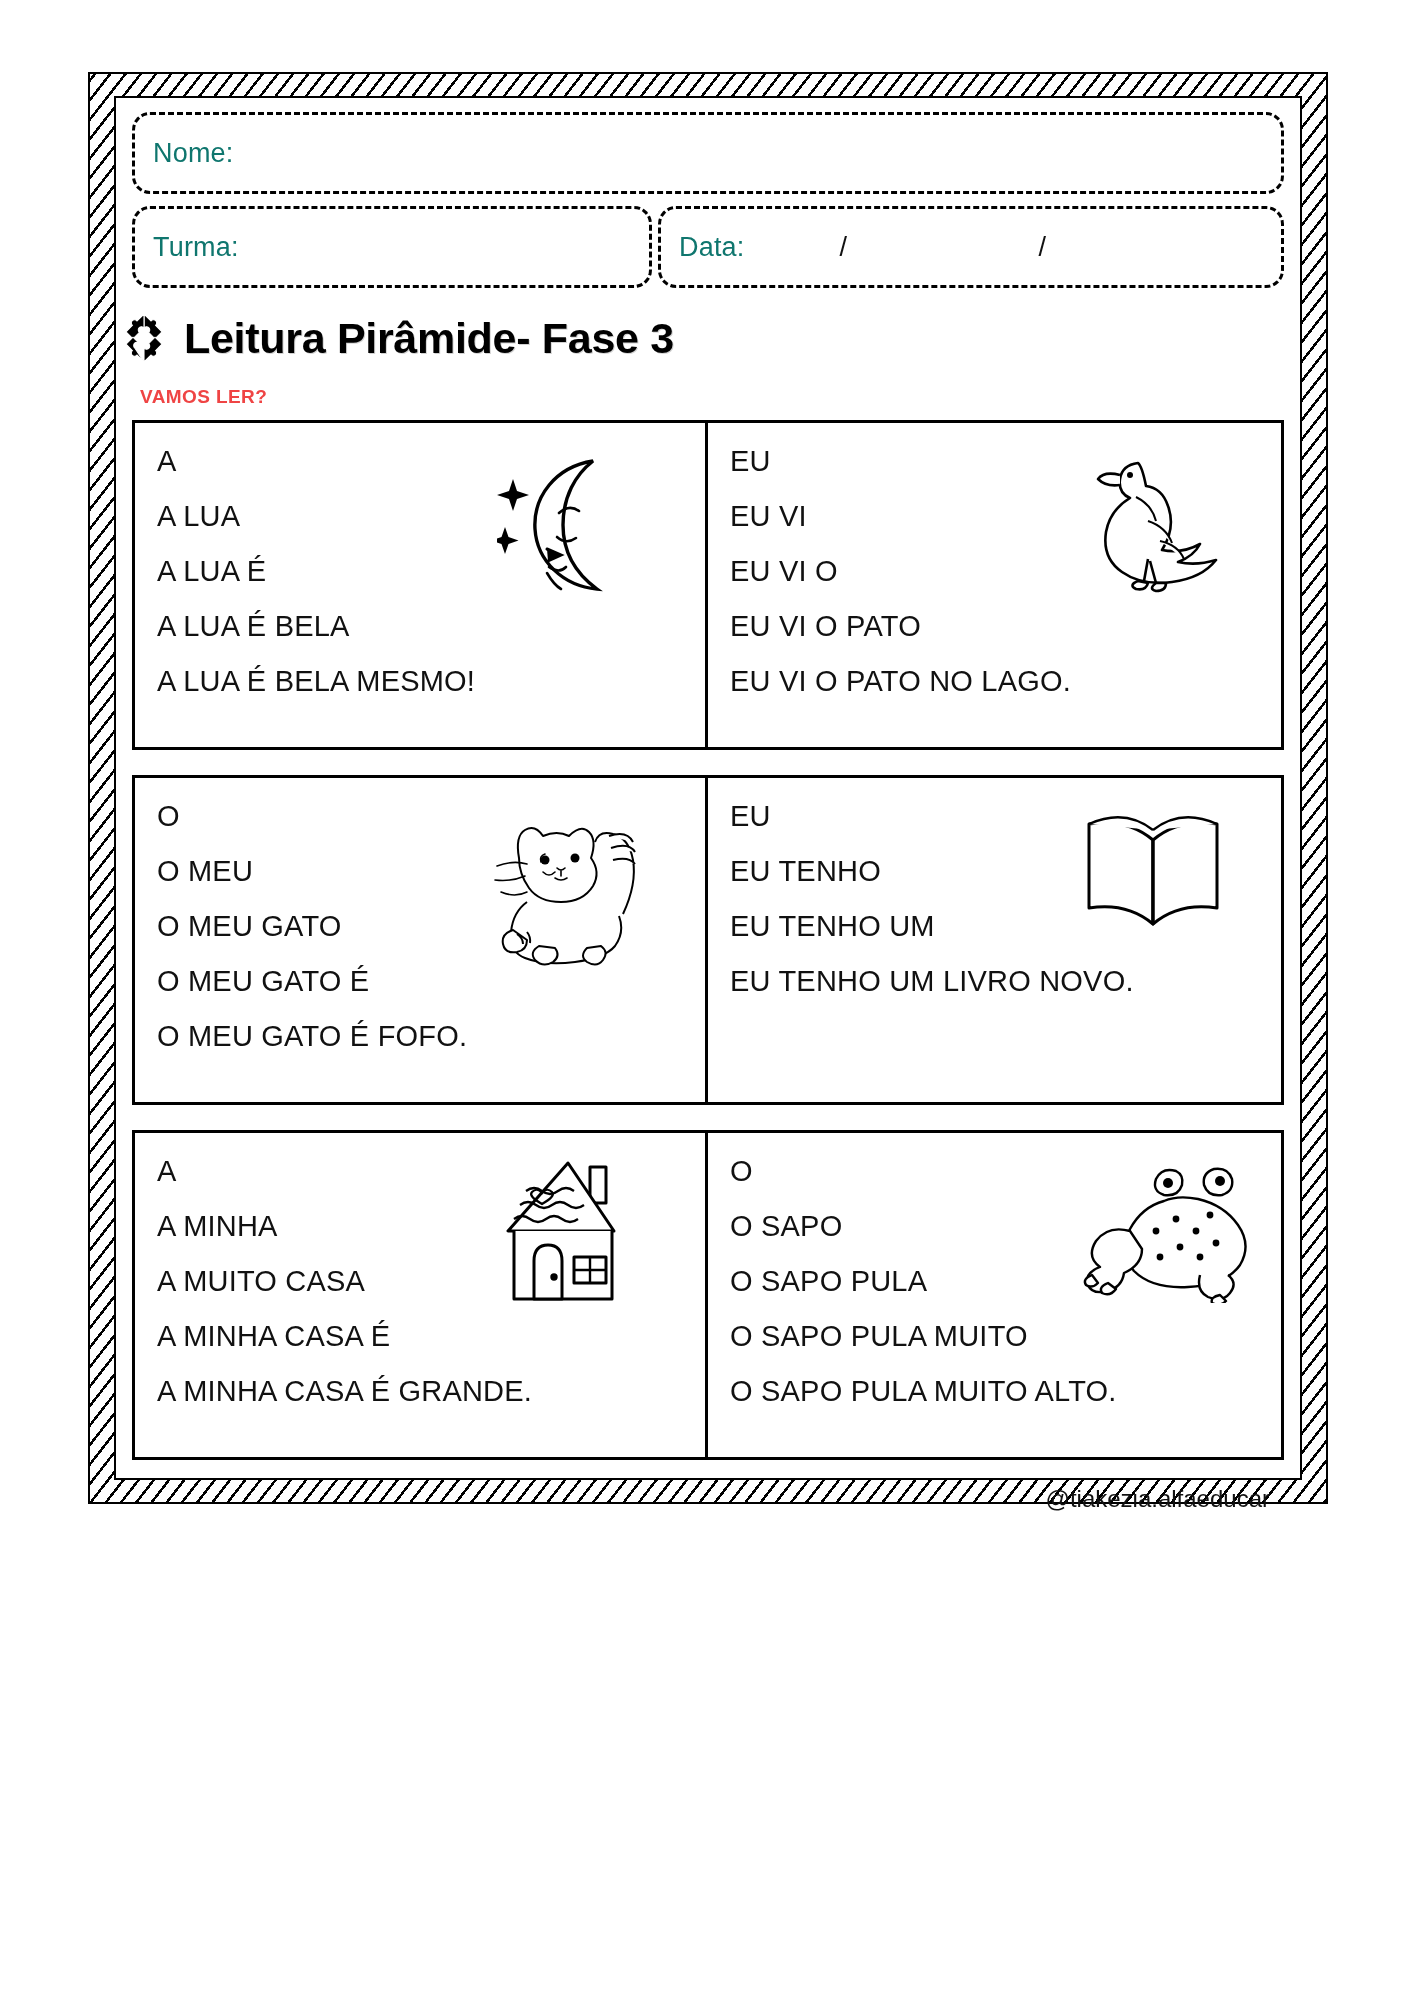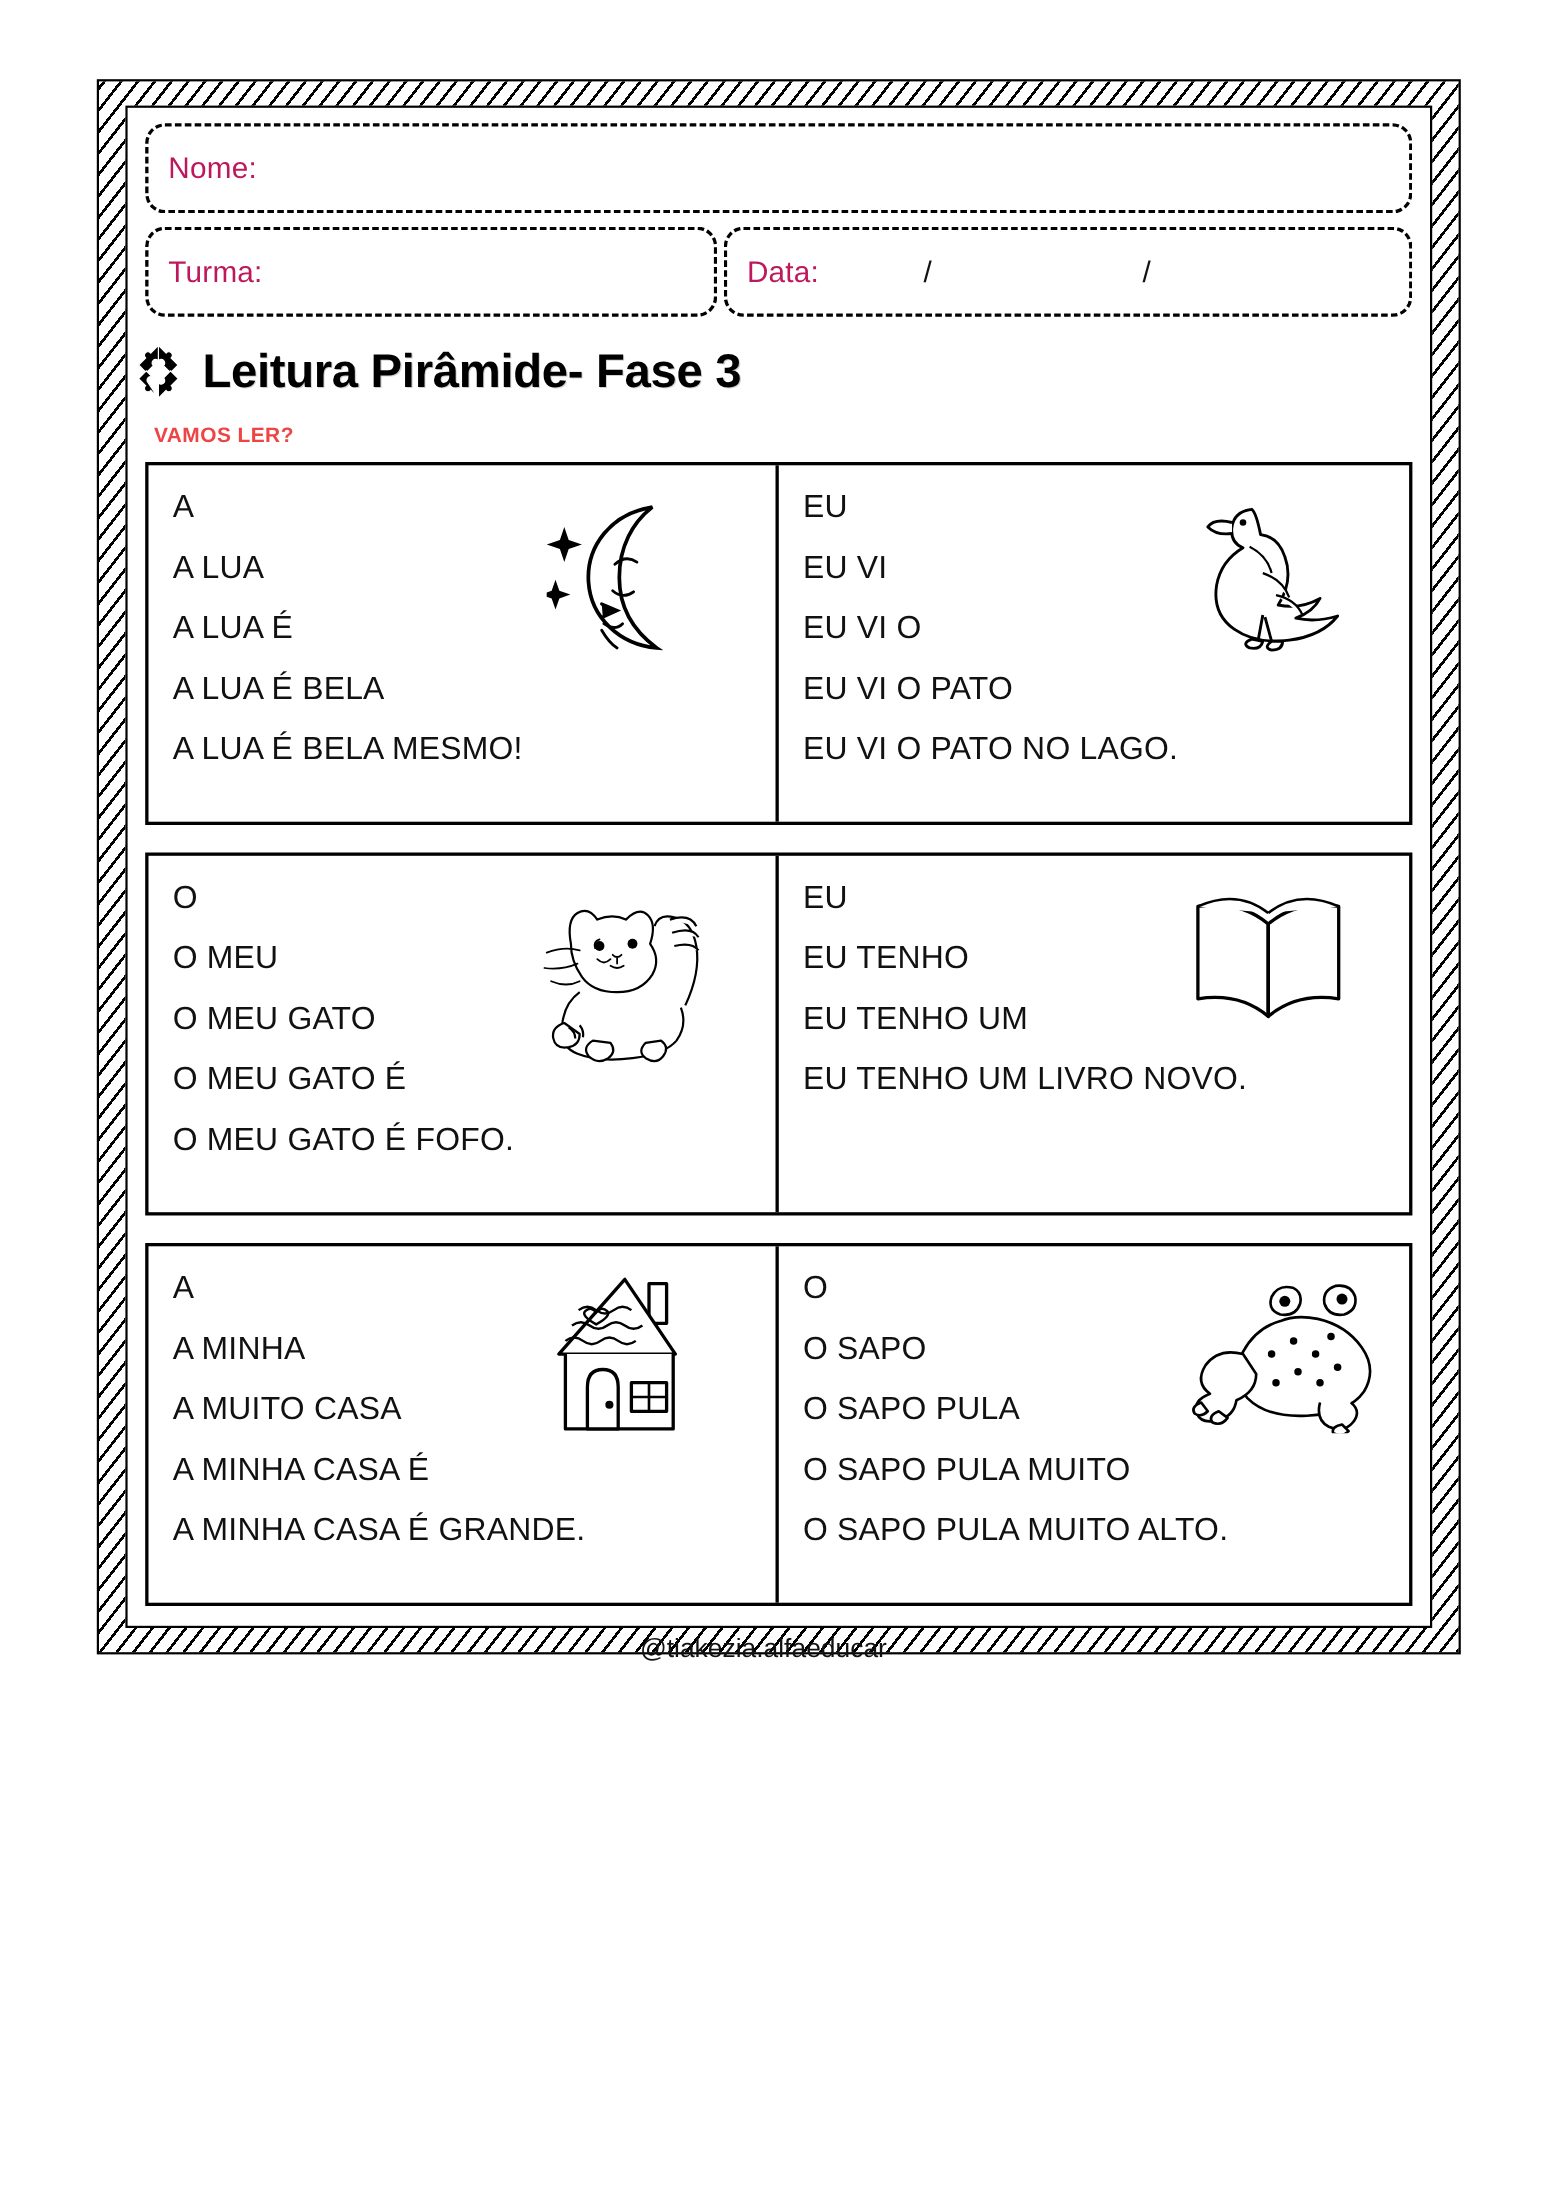--- a/index.html
+++ b/index.html
@@ -59,21 +59,21 @@
     border: 3px dashed #000;
     border-radius: 18px;
     height: 82px;
     display: flex;
     align-items: center;
     padding-left: 18px;
   }
 
   .field-label {
     font-size: 27px;
-    color: #be185d;
+    color: #0f766e;
     font-weight: 400;
     letter-spacing: 0.2px;
   }
 
   .field-nome { margin-top: 12px; }
 
   .field-pair {
     display: flex;
     gap: 6px;
     margin-top: 12px;
@@ -159,21 +159,21 @@
   }
   .cell-art.art-moon  { right: 58px; top: 18px; width: 150px; height: 165px; }
   .cell-art.art-duck  { right: 30px; top: 14px; width: 175px; height: 160px; }
   .cell-art.art-cat   { right: 22px; top: 24px; width: 200px; height: 170px; }
   .cell-art.art-book  { right: 48px; top: 18px; width: 160px; height: 150px; }
   .cell-art.art-house { right: 52px; top: 24px; width: 165px; height: 165px; }
   .cell-art.art-frog  { right: 28px; top: 20px; width: 185px; height: 150px; }
 
   
   .footer {
-    text-align: center;
+    text-align: right;
     padding-right: 28px;
     margin-top: 6px;
     font-size: 24px;
     color: #111;
   }
 
   svg { display: block; }
 </style>
 </head>
 <body>

